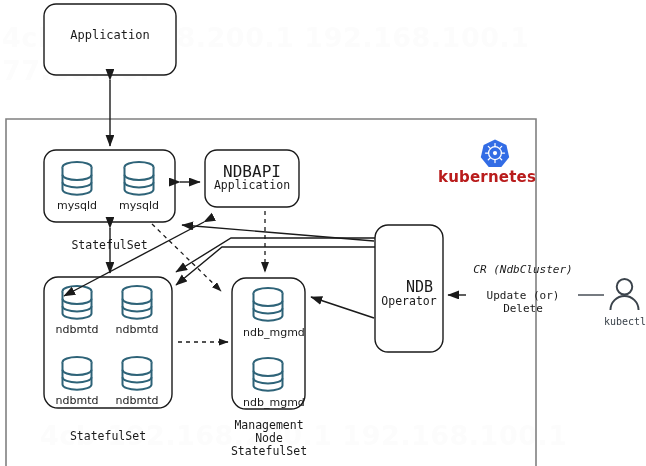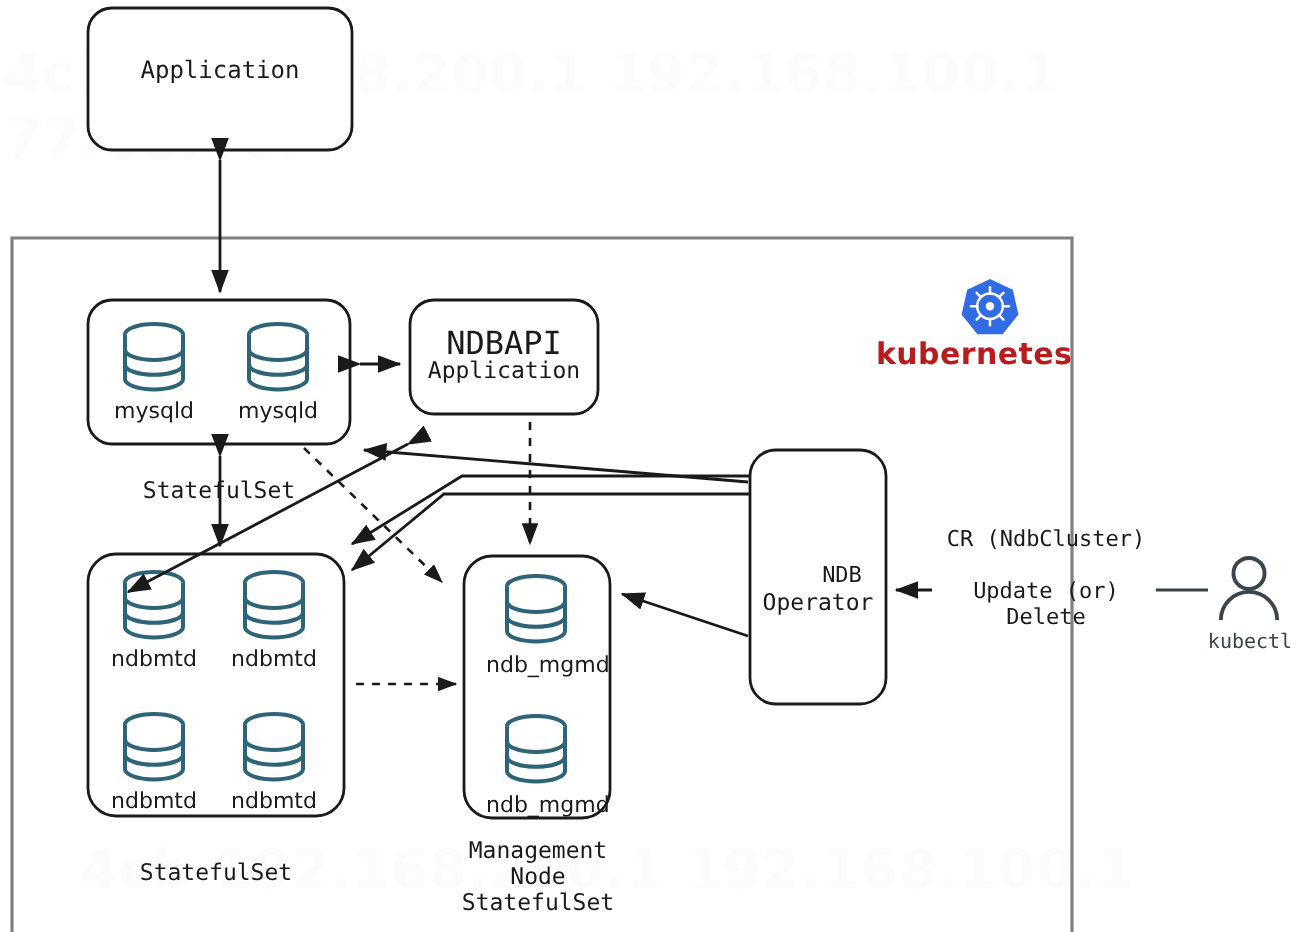--- a/index.html
+++ b/index.html
@@ -135,23 +135,23 @@
   <div class="lbl sans" style="left:54px;top:394px;width:46px;font-size:11px;">ndbmtd</div>
   <div class="lbl sans" style="left:114px;top:394px;width:46px;font-size:11px;">ndbmtd</div>
   <div class="lbl mono" style="left:44px;top:430px;width:128px;font-size:11.5px;">StatefulSet</div>
 
   <div class="lbl sans" style="left:243px;top:326px;width:50px;font-size:11px;">ndb_mgmd</div>
   <div class="lbl sans" style="left:243px;top:396px;width:50px;font-size:11px;">ndb_mgmd</div>
   <div class="lbl mono" style="left:215px;top:419px;width:108px;font-size:11.5px;">Management</div>
   <div class="lbl mono" style="left:215px;top:432px;width:108px;font-size:11.5px;">Node</div>
   <div class="lbl mono" style="left:215px;top:445px;width:108px;font-size:11.5px;">StatefulSet</div>
 
-  <div class="lbl mono" style="left:387px;top:281px;width:68px;font-size:11px;">NDB</div>
+  <div class="lbl mono" style="left:365px;top:281px;width:68px;font-size:15px;text-align:right;">NDB</div>
   <div class="lbl mono" style="left:375px;top:295px;width:68px;font-size:11.5px;">Operator</div>
 
-  <div class="lbl mono" style="left:460px;top:263px;width:126px;font-size:11px;">CR (NdbCluster)</div>
+  <div class="lbl mono" style="left:460px;top:263px;width:126px;font-size:11px;font-style:italic;">CR (NdbCluster)</div>
   <div class="lbl mono" style="left:460px;top:289px;width:126px;font-size:11px;">Update (or)</div>
   <div class="lbl mono" style="left:460px;top:302px;width:126px;font-size:11px;">Delete</div>
 
   <div class="lbl mono" style="left:595px;top:315px;width:60px;font-size:10px;color:#3b434b;">kubectl</div>
 
   <div class="k8sword" style="left:438px;top:168px;">kubernetes</div>
 </div>
 
 </body></html>

